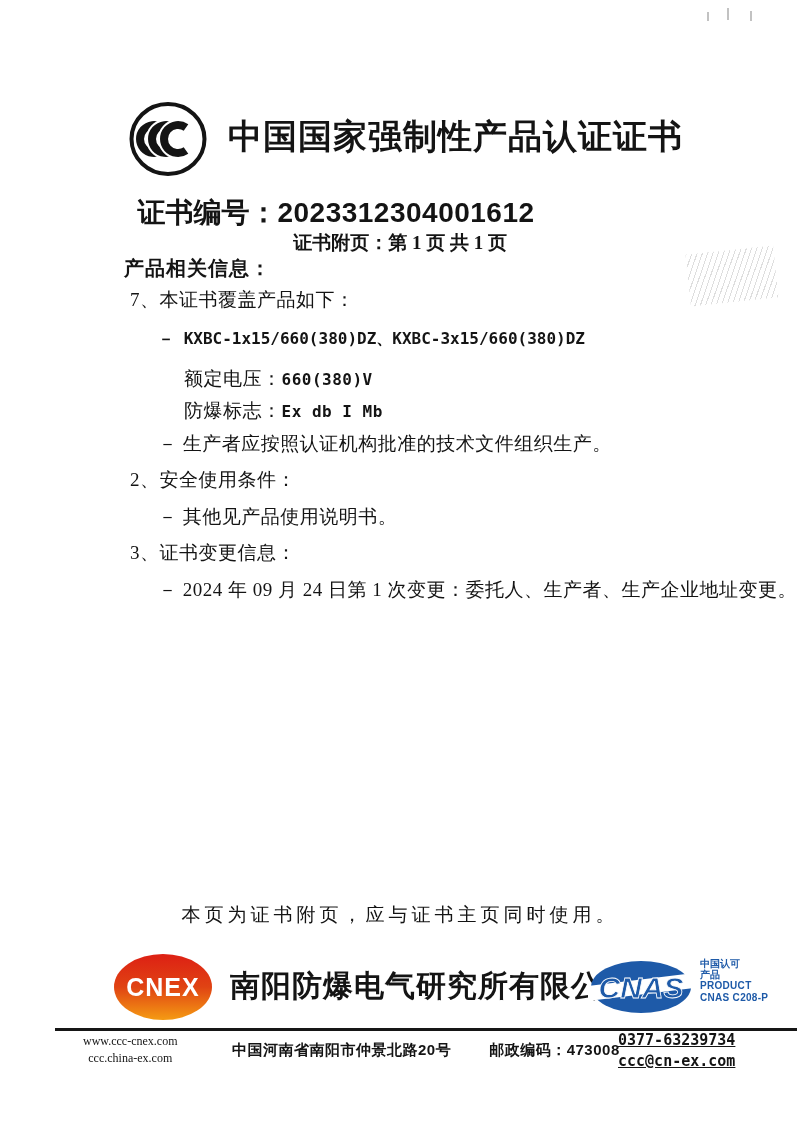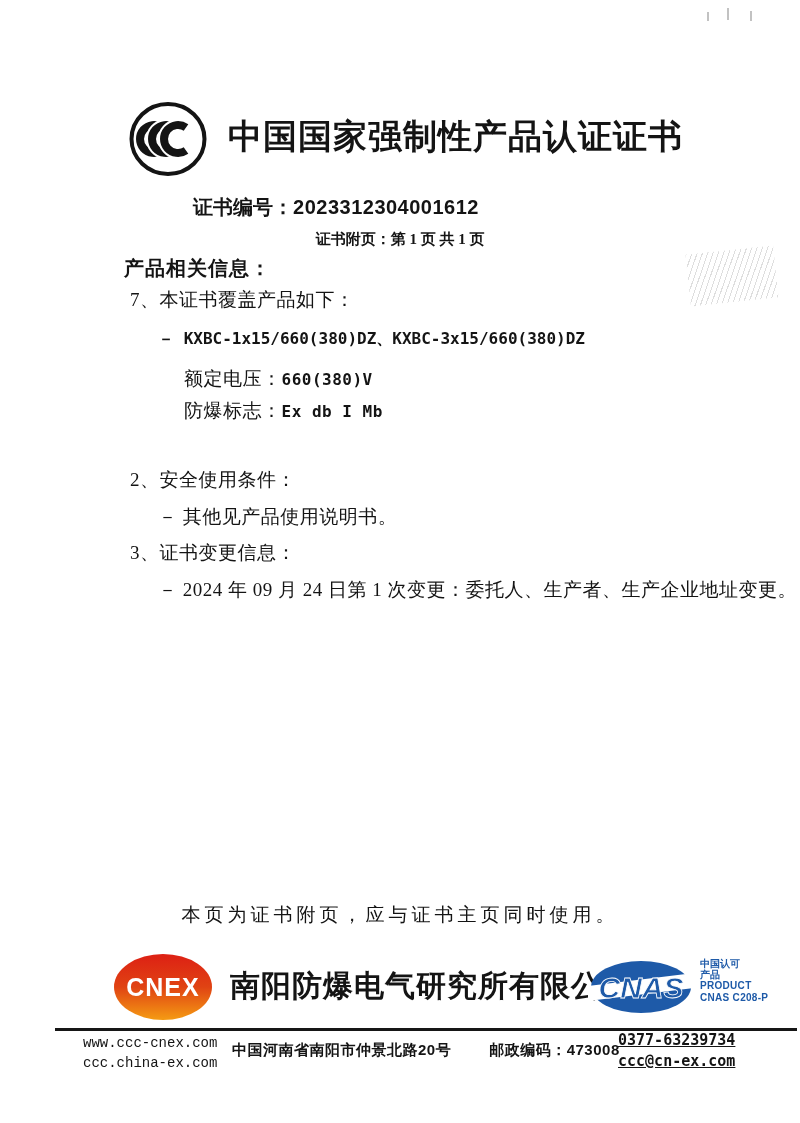--- a/index.html
+++ b/index.html
@@ -16,24 +16,24 @@
 
   
   .ccc-logo{left:128px;top:100px;}
   .doc-title{
     left:228px;top:114px;
     font-size:34px;font-weight:700;letter-spacing:1px;
     font-family:Liberation Mono, monospace;
   }
 
   .certno-line{left:0;top:194px;width:672px;text-align:center;
-    font-family:"Liberation Serif",serif;font-weight:700;font-size:20px;}
+    font-family:"Liberation Serif",serif;font-weight:700;font-size:28px;}
   .certno-line .num{font-family:"Liberation Sans",sans-serif;font-weight:700;letter-spacing:.5px;}
   .pageinfo-line{left:0;top:230px;width:800px;text-align:center;
-    font-family:"Liberation Serif",serif;font-weight:700;font-size:15px;}
+    font-family:"Liberation Serif",serif;font-weight:700;font-size:19px;}
 
   
   .section-heading{left:124px;top:255px;font-family:"Liberation Serif",serif;
     font-weight:700;font-size:20px;letter-spacing:1px;}
   .sec-title{font-family:"Liberation Serif",serif;font-size:19px;letter-spacing:.5px;}
   .body-line{font-family:"Liberation Serif",serif;font-size:19px;letter-spacing:.5px;}
   .mono{font-family:"DejaVu Sans Mono",monospace;font-size:16px;font-weight:700;letter-spacing:0;}
   .val{font-family:"DejaVu Sans Mono",monospace;font-size:16px;font-weight:700;}
 
   .t-s0{top:287px;left:130px;}
@@ -53,21 +53,21 @@
   
   .cnex-logo{left:112px;top:952px;}
   .company-name{left:230px;top:966px;font-size:30px;font-weight:700;letter-spacing:1px;}
   .cnas-logo{left:588px;top:950px;}
   .cnas-marktext{left:700px;top:958px;color:#1E5AA8;line-height:1.12;white-space:nowrap;}
   .cnas-marktext .cn{font-size:10px;font-weight:700;display:block;}
   .cnas-marktext .en{font-size:10px;font-weight:700;display:block;letter-spacing:.3px;}
 
   
   .rule{left:55px;top:1028px;width:742px;height:3px;background:#161616;}
-  .web-col{left:83px;top:1033px;font-family:Liberation Mono, monospace;font-size:14px;line-height:1.45;white-space:nowrap;}
+  .web-col{left:83px;top:1033px;font-family:Liberation Serif, serif;font-size:12px;line-height:1.45;white-space:nowrap;text-align:center;}
   .addr-line{left:232px;top:1041px;font-size:15px;font-weight:700;letter-spacing:.5px;}
   .addr-line .gap{display:inline-block;width:38px;}
   .phone-col{left:618px;top:1030px;font-family:"DejaVu Sans Mono",monospace;font-size:15px;font-weight:700;line-height:1.4;white-space:nowrap;text-decoration:underline;}
 
   
   .hatch{left:688px;top:250px;width:88px;height:52px;opacity:.28;
     background:repeating-linear-gradient(115deg,#8a8a8a 0 1px,transparent 1px 5px);
     transform:rotate(-6deg);}
   .specks span{position:absolute;background:#9a9a9a;opacity:.6;}
   .sp1{left:707px;top:12px;width:2px;height:9px;}
@@ -110,20 +110,21 @@
   <div class="abs section-heading">产品相关信息：</div>
 
   <div class="abs sec-title t-s0">7、本证书覆盖产品如下：</div>
   <div class="abs body-line mono t-s0l0">－ KXBC-1x15/660(380)DZ、KXBC-3x15/660(380)DZ</div>
   <div class="abs body-line t-s0l1">
     <span>额定电压：</span><span class="val">660(380)V</span>
   </div>
   <div class="abs body-line t-s0l2">
     <span>防爆标志：</span><span class="val">Ex db I Mb</span>
   </div>
+  <div class="abs body-line t-s0l3">－ 生产者应按照认证机构批准的技术文件组织生产。</div>
 
   <div class="abs sec-title t-s1">2、安全使用条件：</div>
   <div class="abs body-line t-s1l0">－ 其他见产品使用说明书。</div>
 
   <div class="abs sec-title t-s2">3、证书变更信息：</div>
   <div class="abs body-line t-s2l0">－ 2024 年 09 月 24 日第 1 次变更：委托人、生产者、生产企业地址变更。</div>
 
   <div class="abs attach-note">本页为证书附页，应与证书主页同时使用。</div>
 
   <div class="abs cnex-logo">

